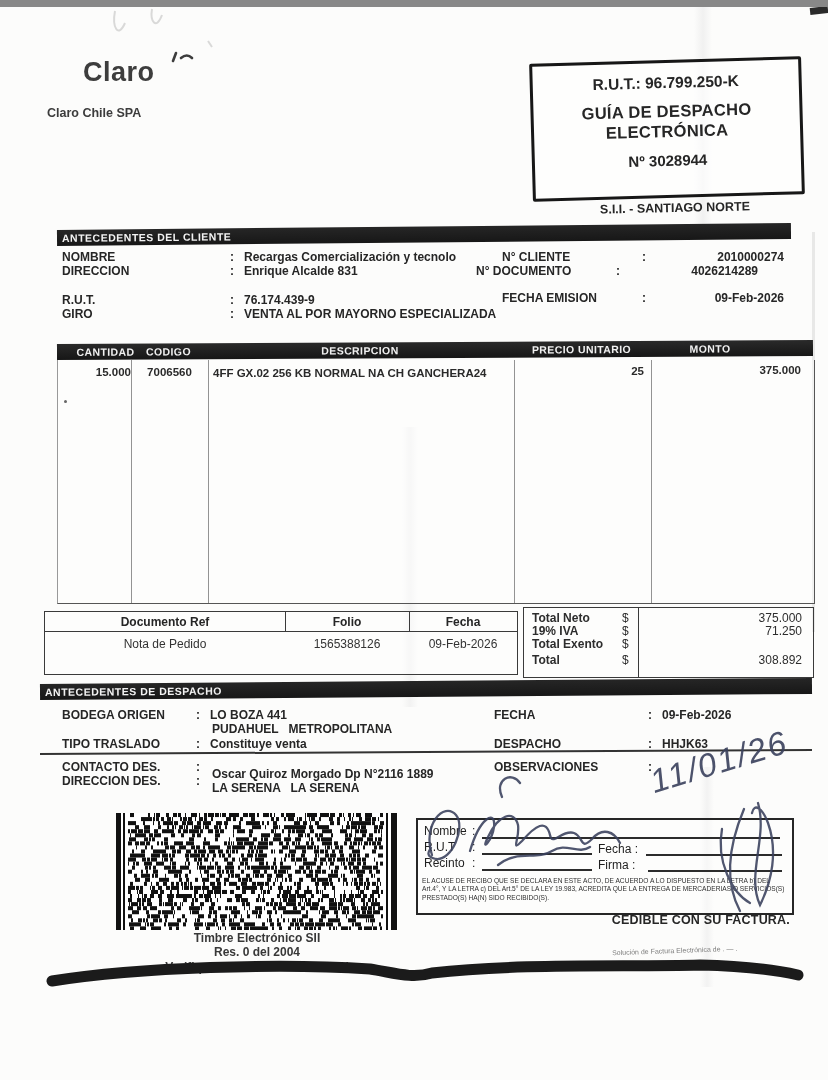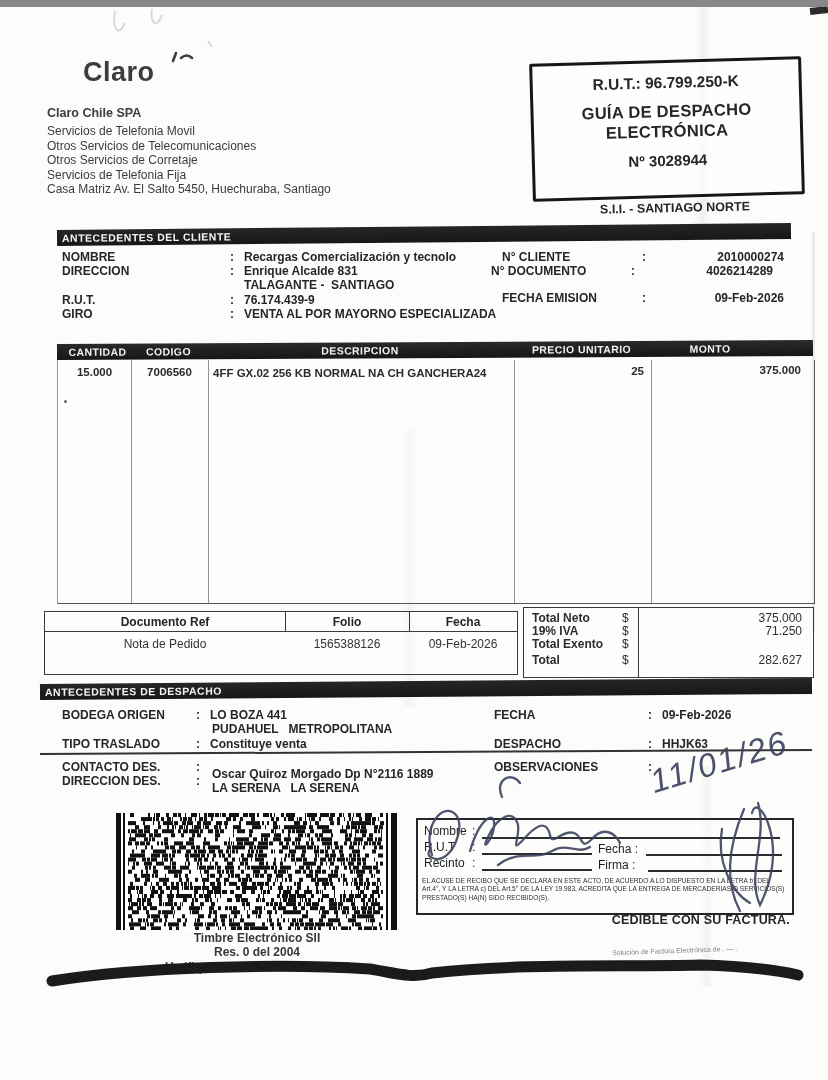--- a/index.html
+++ b/index.html
@@ -99,27 +99,20 @@
 
   <div class="abs logo">
     <span>Claro</span><svg class="logo-swoosh" width="26" height="16">
         <g fill="none" stroke="#3d3d3d" stroke-width="2.6" stroke-linecap="round">
           <path d="M4,12 L7,4"></path>
           <path d="M12,9 Q18,4 23,9"></path>
         </g>
       </svg>
   </div>
   <div class="abs company-name">Claro Chile SPA</div>
-  <div class="abs company-lines">
-    <div>Servicios de Telefonia Movil</div>
-    <div>Otros Servicios de Telecomunicaciones</div>
-    <div>Otros Servicios de Corretaje</div>
-    <div>Servicios de Telefonia Fija</div>
-    <div>Casa Matriz Av. El Salto 5450, Huechuraba, Santiago</div>
-  </div>
 
   <div class="abs rut-box">
     <div class="rut">R.U.T.: 96.799.250-K</div>
     <div class="doc-type">
       <div>GUÍA DE DESPACHO</div>
       <div>ELECTRÓNICA</div>
     </div>
     <div class="doc-num">Nº 3028944</div>
   </div>
   <div class="abs sii-office">S.I.I. - SANTIAGO NORTE</div>
@@ -130,65 +123,60 @@
   <div class="abs frow" style="left:62px;top:243px">
     <span class="fl" style="width:168px">NOMBRE</span>
       <span class="fc">:</span>
       <span class="fv">Recargas Comercialización y tecnolo</span>
   </div>
   <div class="abs frow" style="left:62px;top:257px">
     <span class="fl" style="width:168px">DIRECCION</span>
       <span class="fc">:</span>
       <span class="fv">Enrique Alcalde 831</span>
   </div>
-  <div class="abs frow" style="left:62px;top:271px">
-    <span class="fl" style="width:168px"></span>
-      <span class="fc"></span>
-      <span class="fv">TALAGANTE -  SANTIAGO</span>
-  </div>
   <div class="abs frow" style="left:62px;top:286px">
     <span class="fl" style="width:168px">R.U.T.</span>
       <span class="fc">:</span>
       <span class="fv">76.174.439-9</span>
   </div>
   <div class="abs frow" style="left:62px;top:300px">
     <span class="fl" style="width:168px">GIRO</span>
       <span class="fc">:</span>
       <span class="fv">VENTA AL POR MAYORNO ESPECIALIZADA</span>
   </div>
   <div class="abs frow" style="left:502px;top:243px">
     <span class="fl" style="width:140px">N° CLIENTE</span>
       <span class="fc">:</span>
       <span class="fv-r">2010000274</span>
   </div>
-  <div class="abs frow" style="left:491px;top:257px">
+  <div class="abs frow" style="left:476px;top:257px">
     <span class="fl" style="width:140px">N° DOCUMENTO</span>
       <span class="fc">:</span>
       <span class="fv-r">4026214289</span>
   </div>
   <div class="abs frow" style="left:502px;top:284px">
     <span class="fl" style="width:140px">FECHA EMISION</span>
       <span class="fc">:</span>
       <span class="fv-r">09-Feb-2026</span>
   </div>
 
   <div class="abs tbl-head">
-    <span style="left:4px;width:73px">CANTIDAD</span>
+    <span style="left:12px;width:73px">CANTIDAD</span>
     <span style="left:73px;width:77px">CODIGO</span>
     <span style="left:150px;width:306px">DESCRIPCION</span>
     <span style="left:456px;width:137px">PRECIO UNITARIO</span>
     <span style="left:578px;width:150px">MONTO</span>
   </div>
   <div class="abs tbl-body">
     <div class="vline" style="left:73px"></div>
     <div class="vline" style="left:150px"></div>
     <div class="vline" style="left:456px"></div>
     <div class="vline" style="left:593px"></div>
     <div>
-      <span class="cell" style="left:0;top:6px;width:73px;text-align:center">15.000</span>
+      <span class="cell" style="left:0;top:6px;width:73px;text-align:right">15.000</span>
       <span class="cell" style="left:73px;top:6px;width:77px;text-align:center">7006560</span>
       <span class="cell" style="left:155px;top:7px">4FF GX.02 256 KB NORMAL NA CH GANCHERA24</span>
       <span class="cell" style="left:456px;top:5px;width:130px;text-align:right">25</span>
       <span class="cell" style="left:593px;top:4px;width:150px;text-align:right;padding-right:8px">375.000</span>
     </div>
   </div>
   <div class="abs dot"></div>
 
   <div class="abs ref-box">
     <div class="ref-underline"></div>
@@ -215,21 +203,21 @@
         <span class="tot-val">71.250</span>
     </div>
     <div class="tot-row" style="top:29px">
       <span class="tot-l">Total Exento</span>
         <span class="tot-c">$</span>
         <span class="tot-val"></span>
     </div>
     <div class="tot-row" style="top:45px">
       <span class="tot-l">Total</span>
         <span class="tot-c">$</span>
-        <span class="tot-val">282.627</span>
+        <span class="tot-val">308.892</span>
     </div>
   </div>
 
   <div class="abs bar bar-despacho">
     <span>ANTECEDENTES DE DESPACHO</span>
   </div>
   <div class="abs frow" style="left:62px;top:701px">
     <span class="fl" style="width:134px">BODEGA ORIGEN</span>
       <span class="fc">:</span>
       <span class="fv">LO BOZA 441</span>

